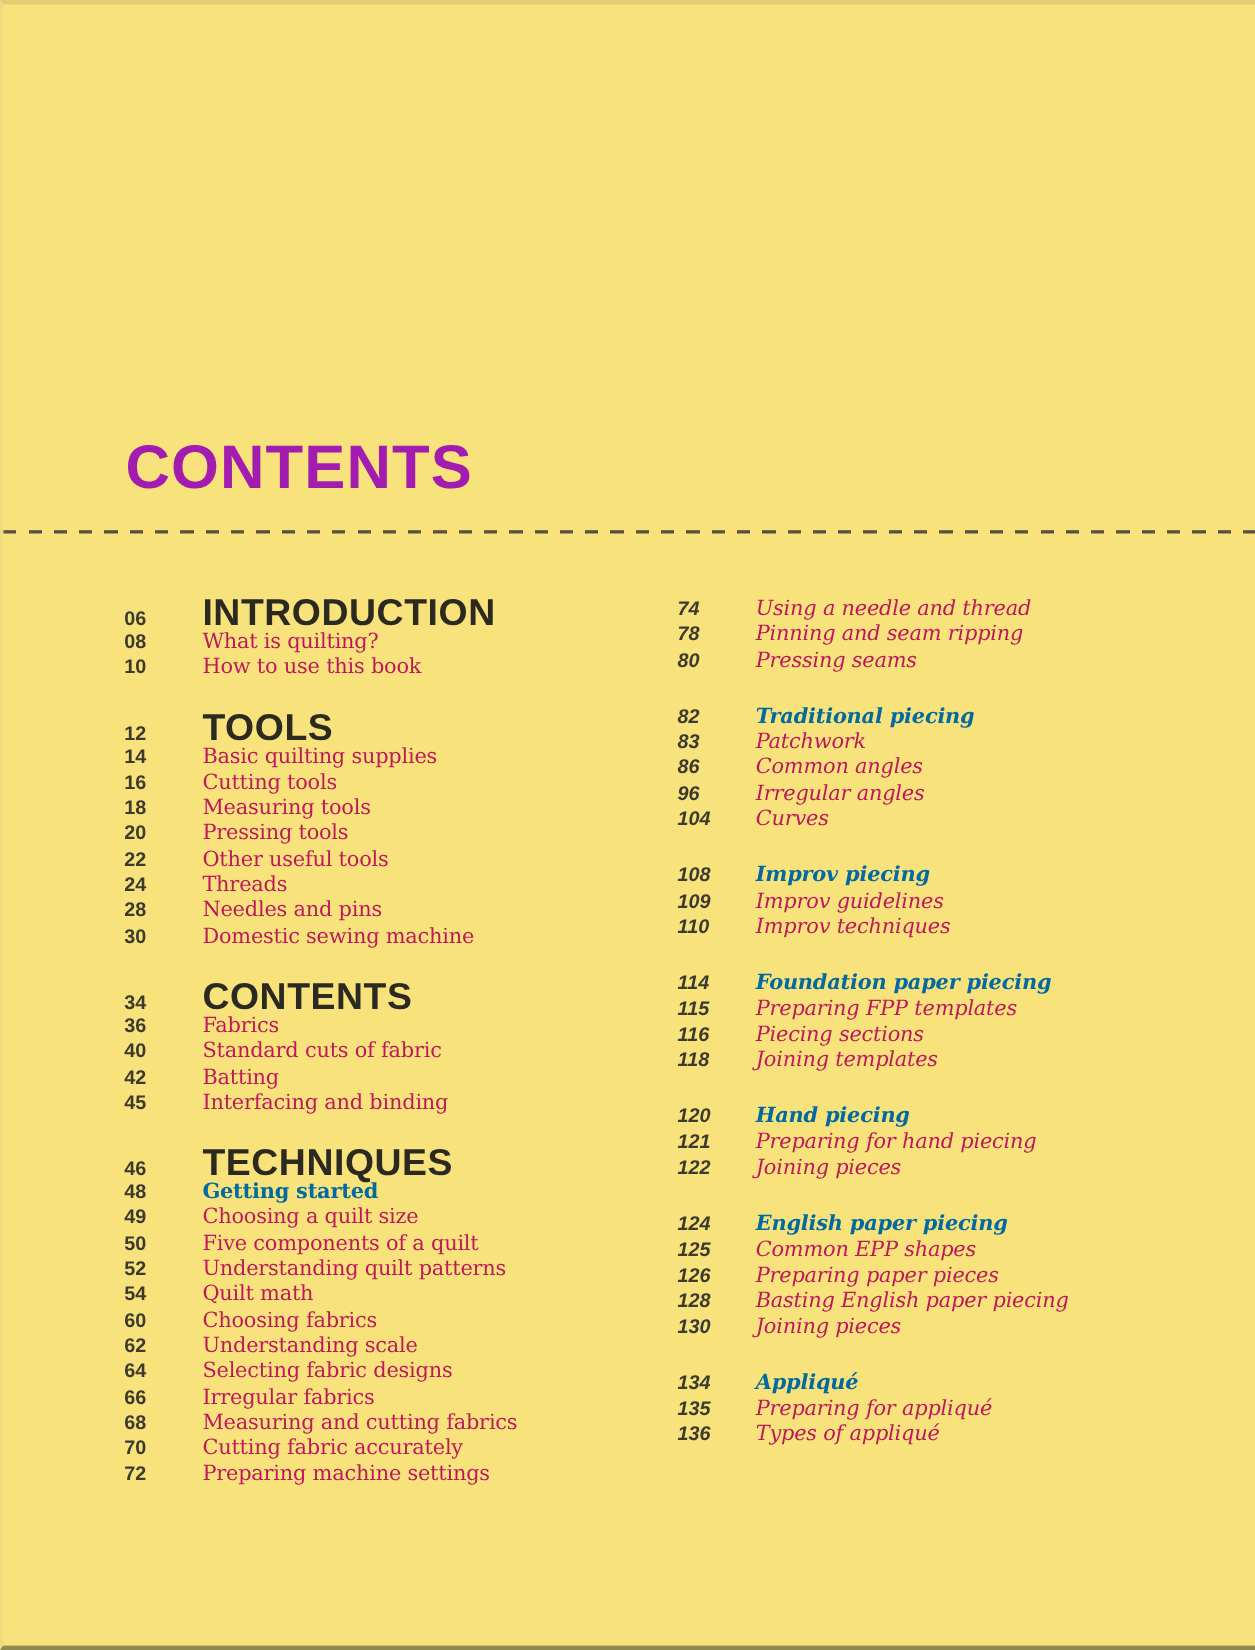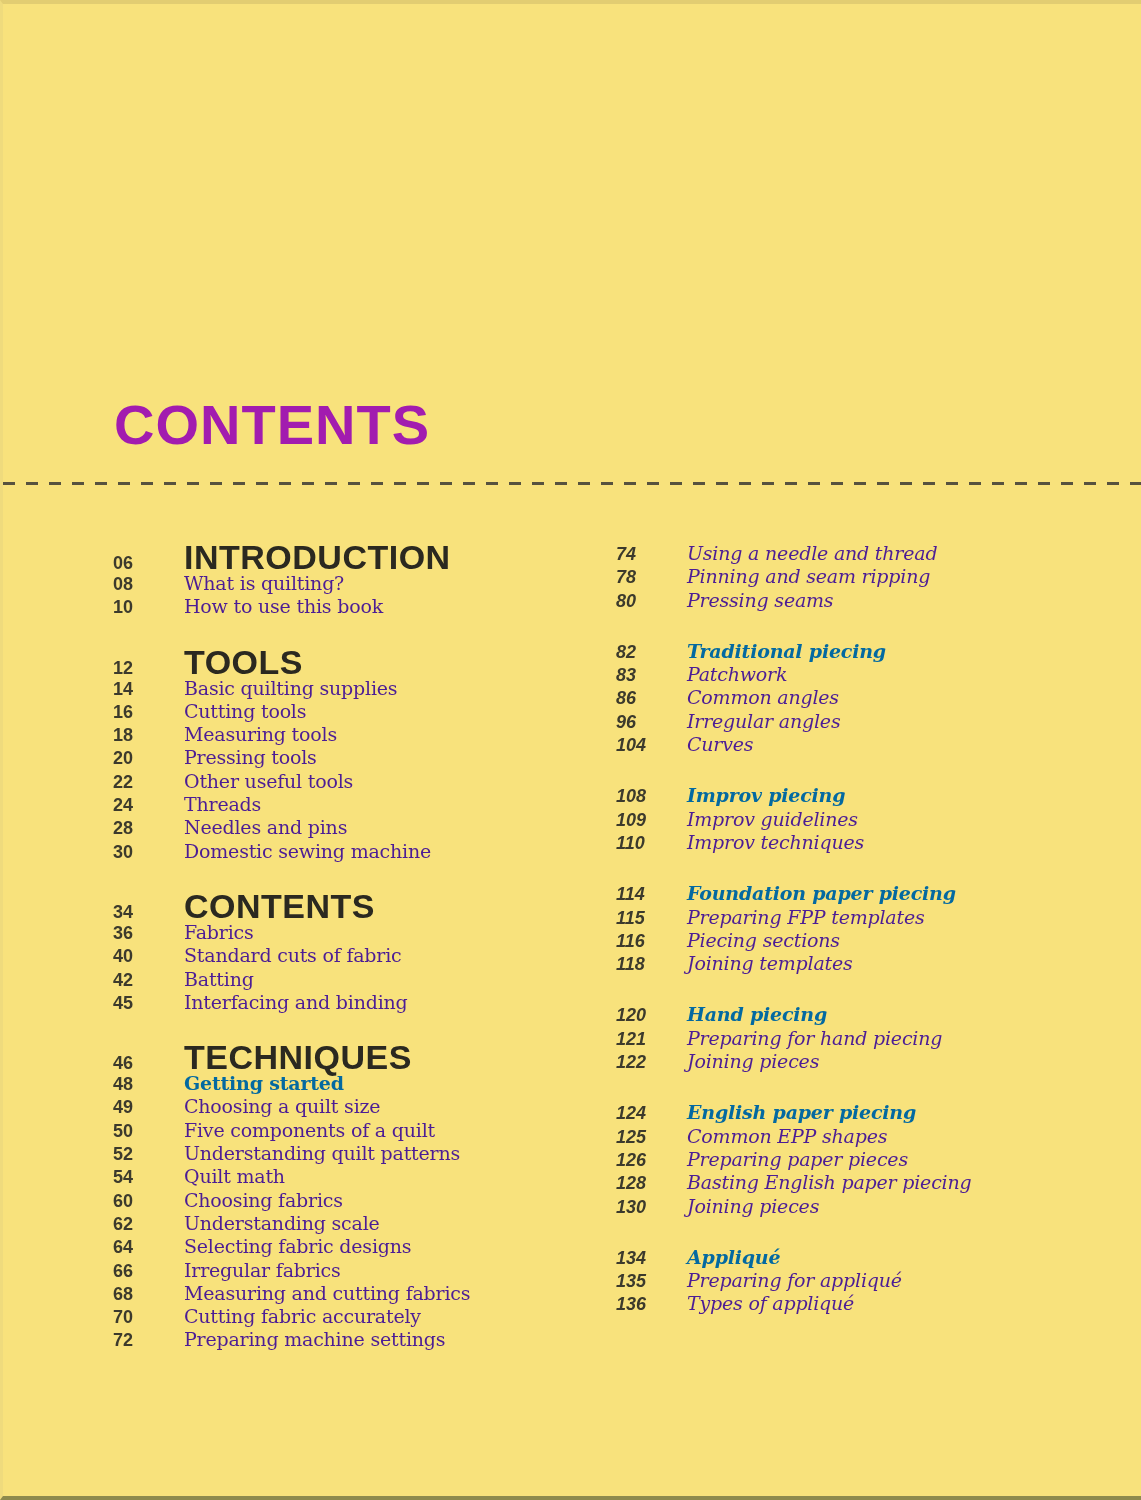--- a/index.html
+++ b/index.html
@@ -52,21 +52,21 @@
     font-weight: bold;
     font-size: 18px;
     line-height: 23.3px;
     color: #3C3A2C;
   }
   .label {
     font-family: "DejaVu Serif", "Liberation Serif", serif;
     font-size: 19px;
     line-height: 23.3px;
     letter-spacing: -0.2px;
-    color: #4c1d95;
+    color: #be185d;
   }
   .row.major { height: 30px; }
   .row.major .label {
     font-family: "Liberation Sans", sans-serif;
     font-weight: bold;
     font-size: 34px;
     line-height: 30px;
     letter-spacing: 0.5px;
     color: #2B2920;
   }

